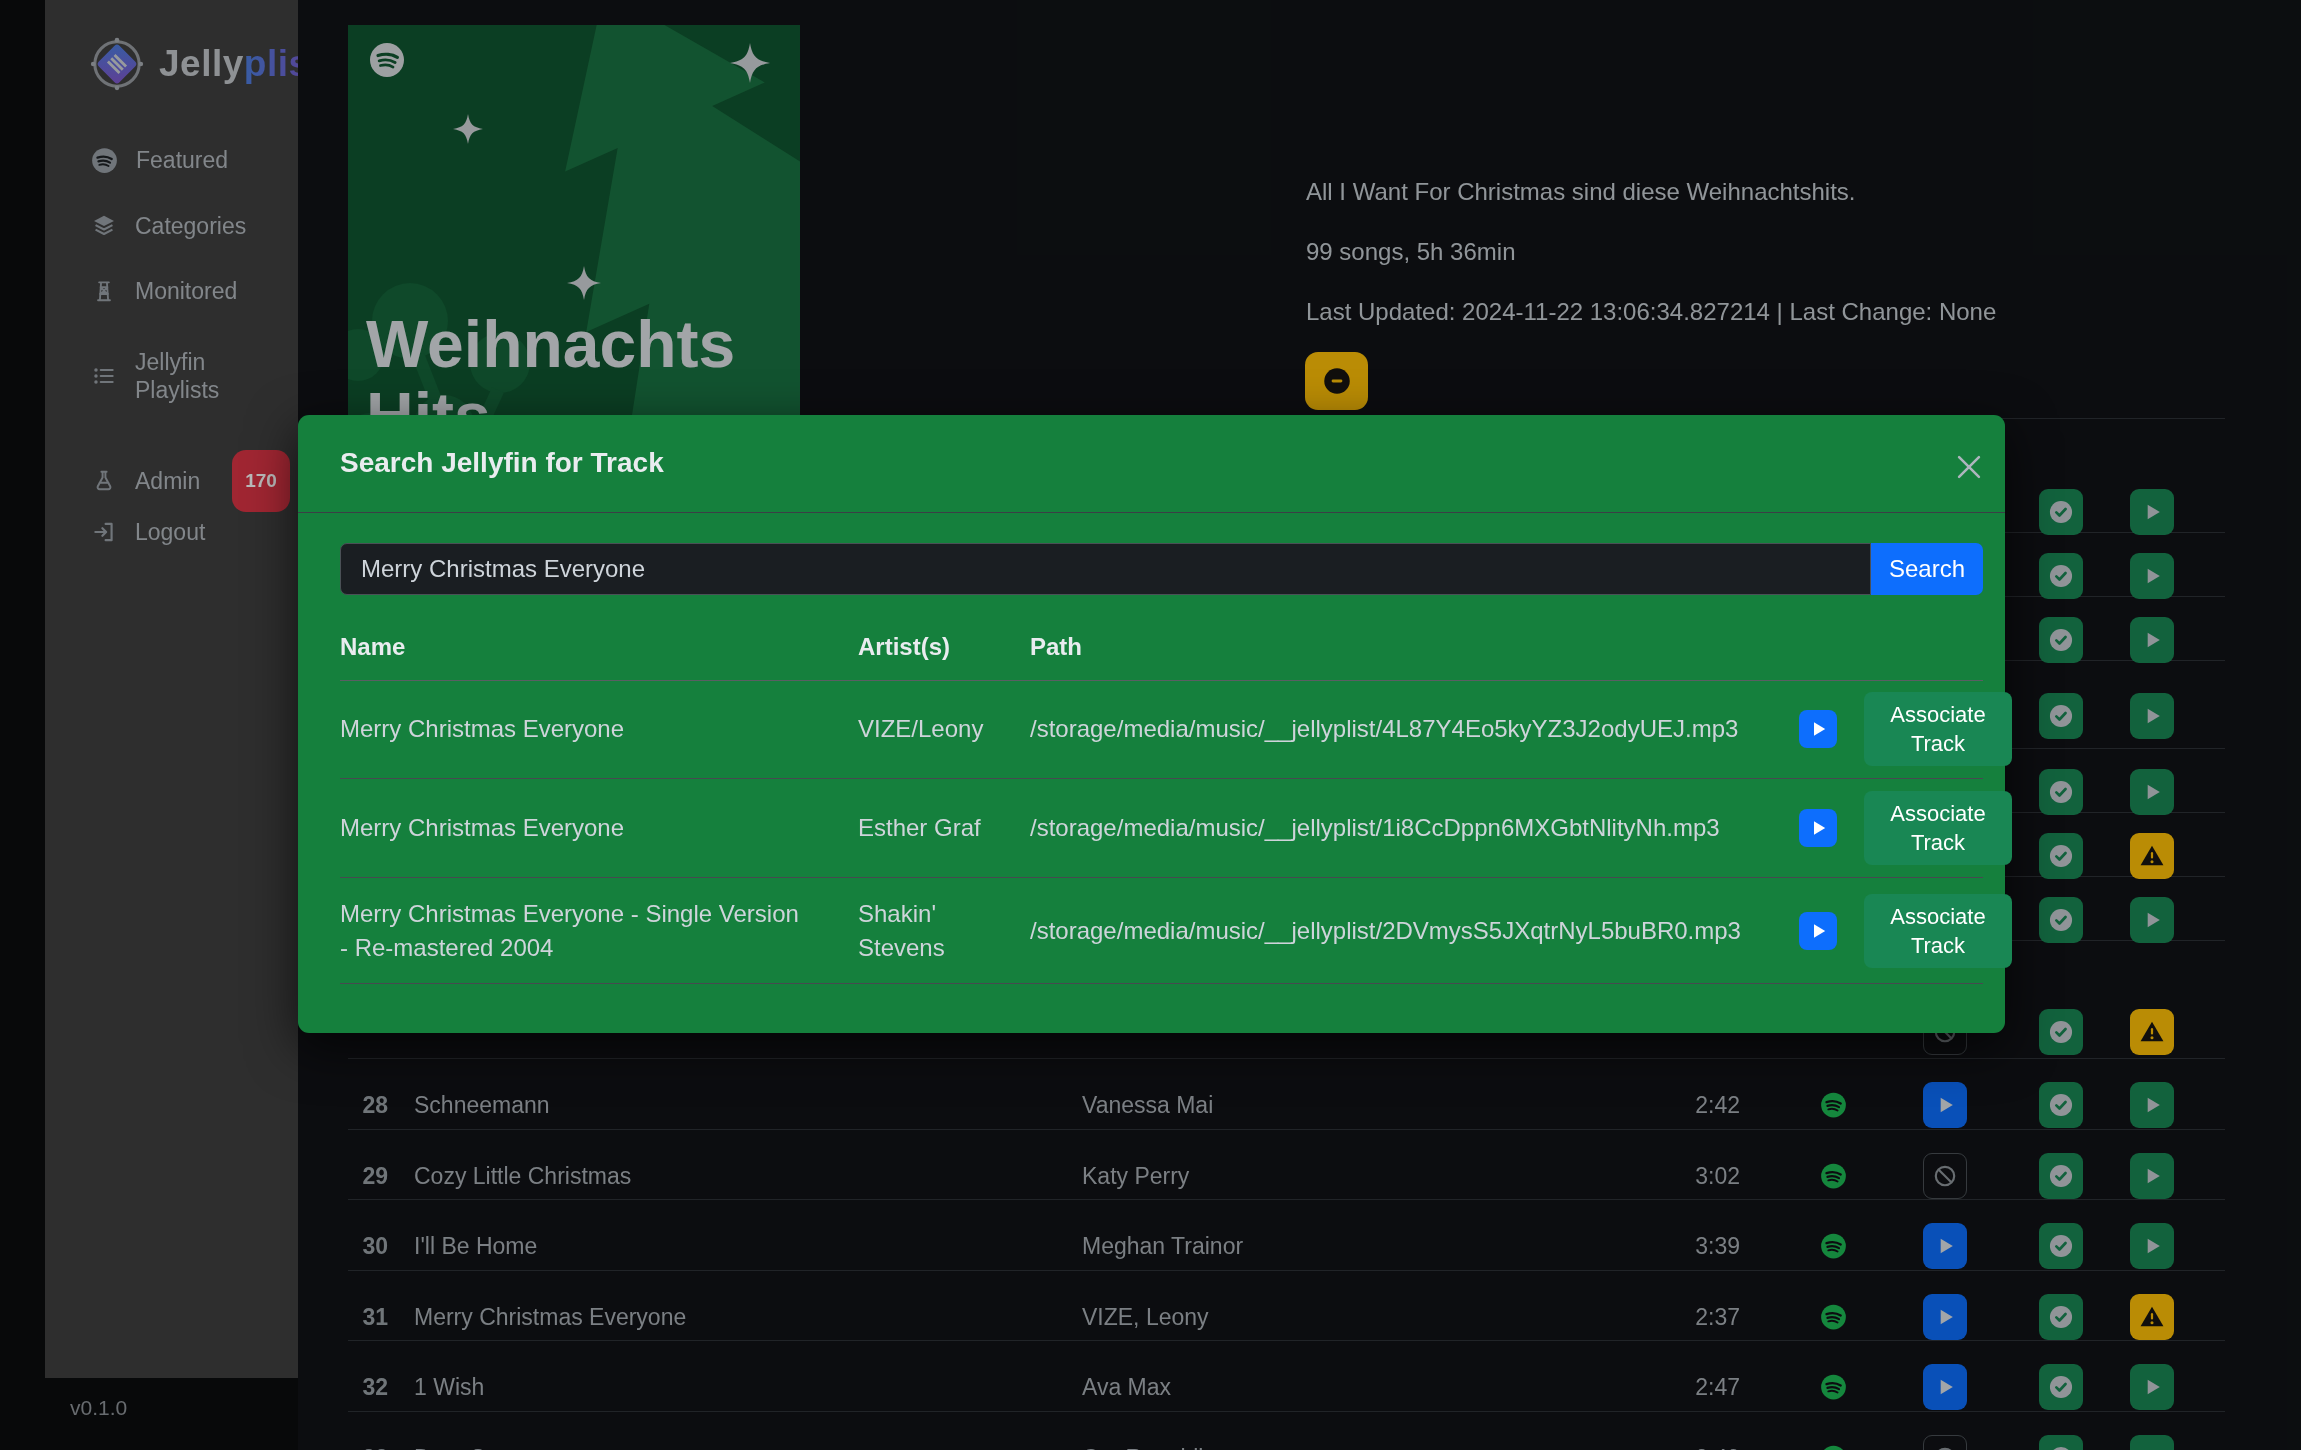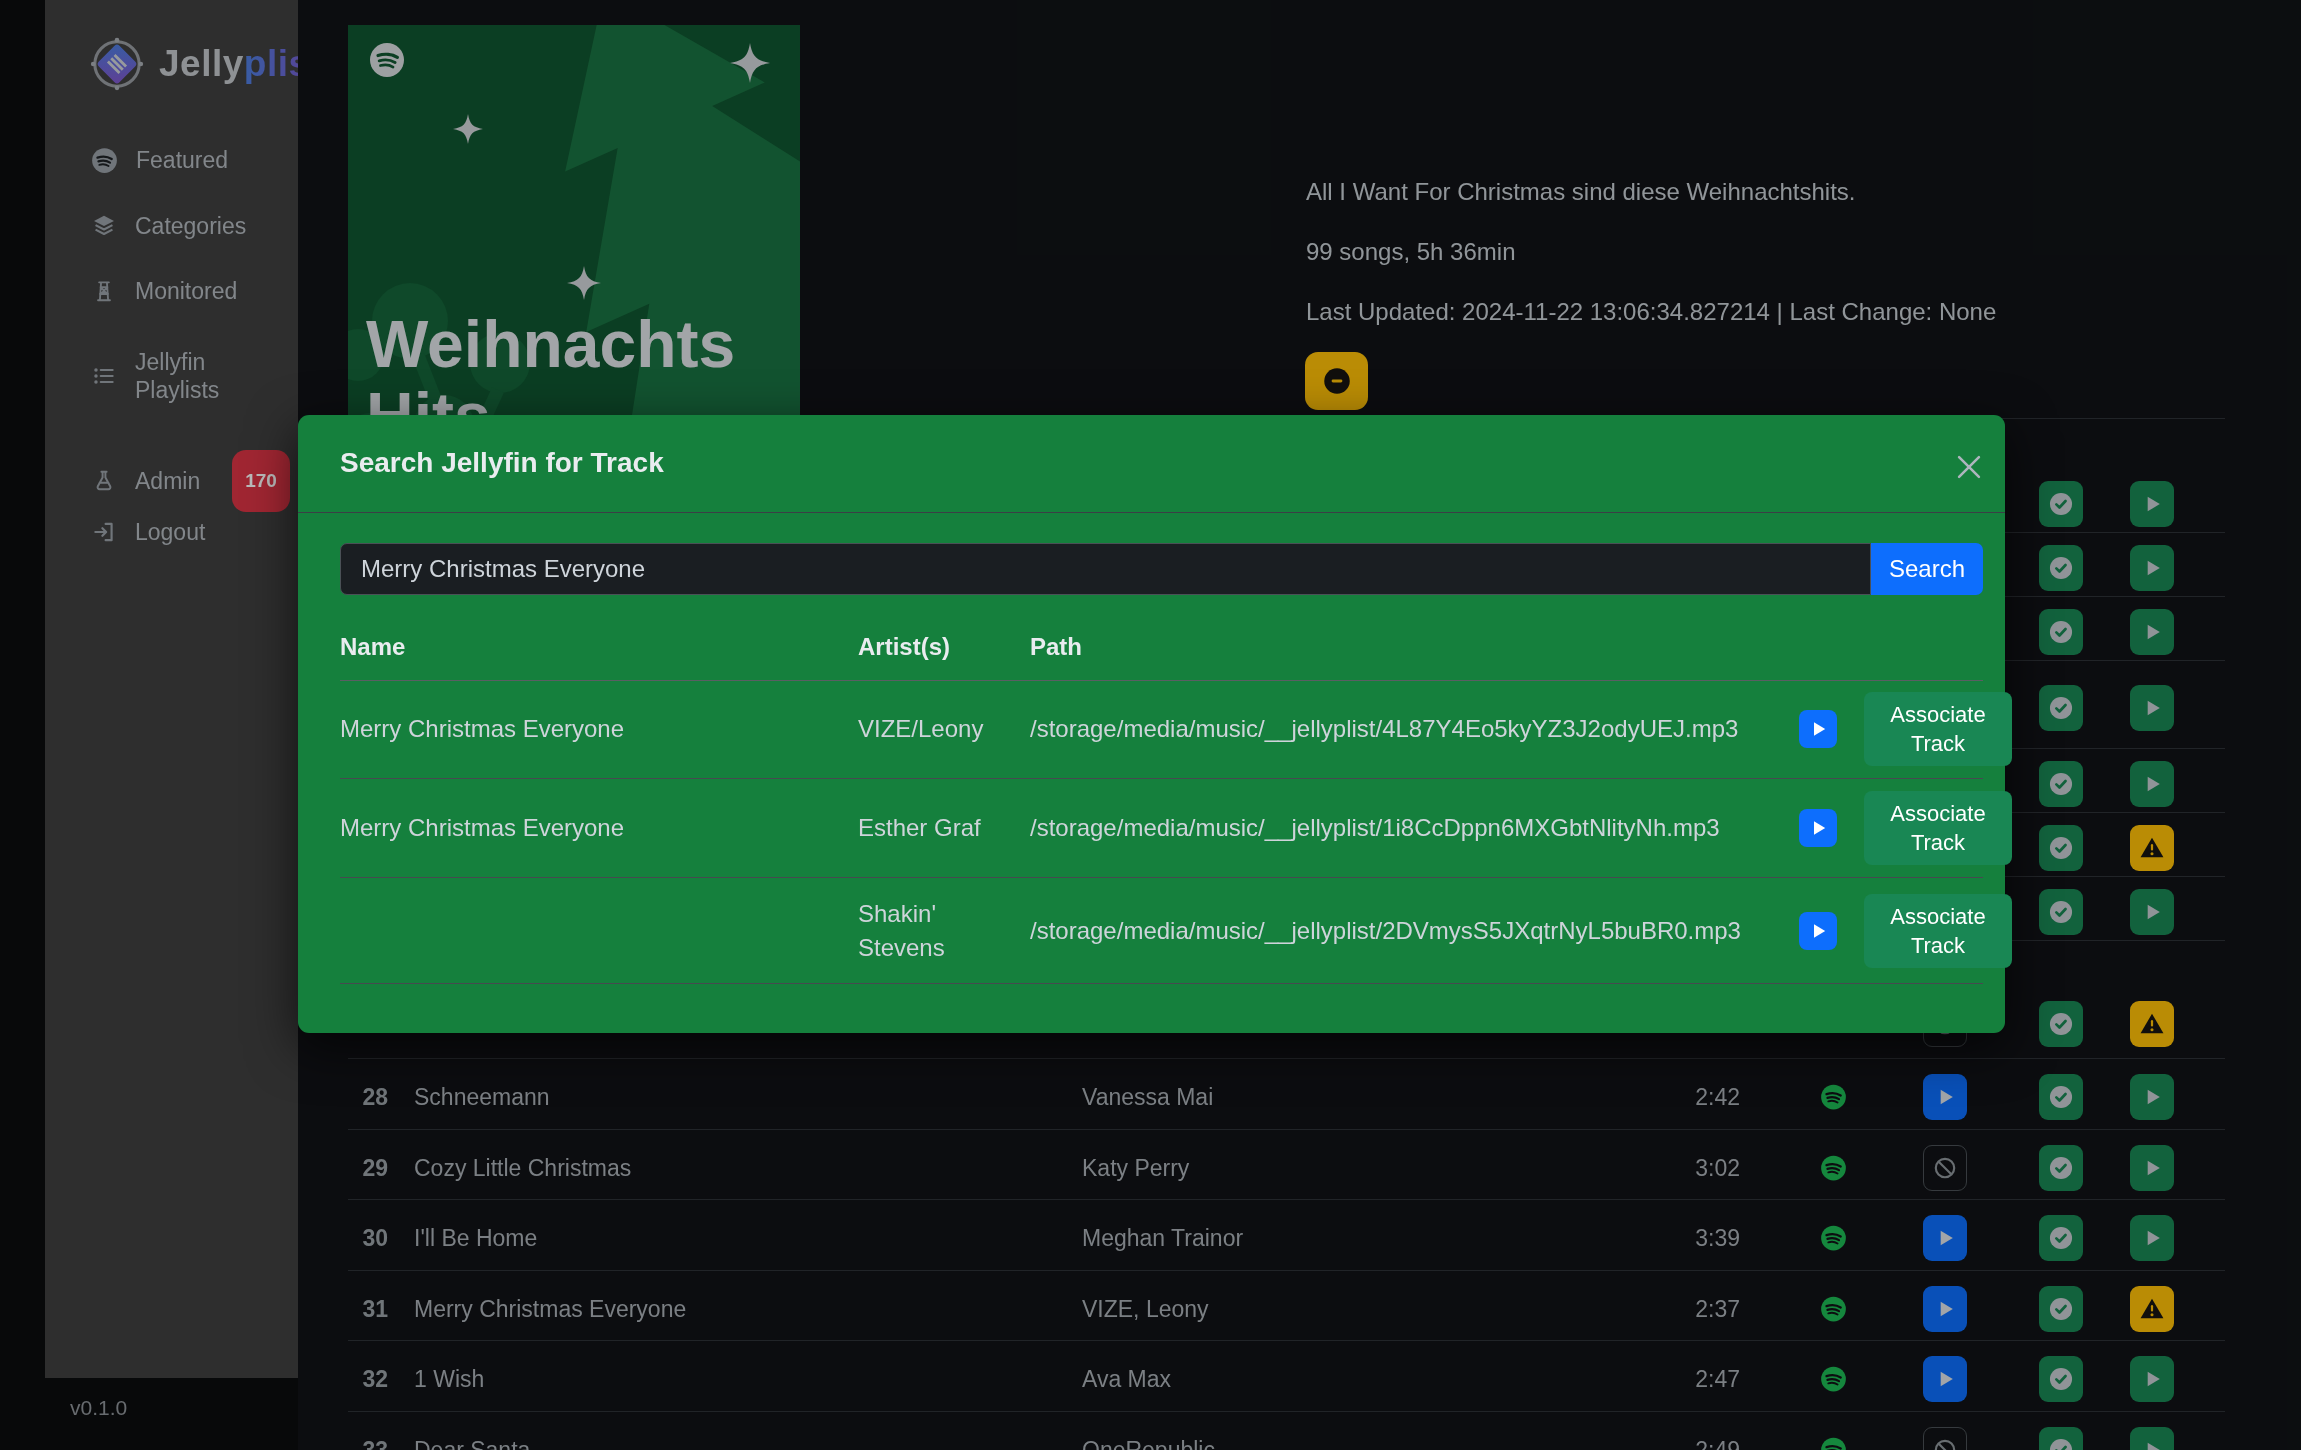--- a/index.html
+++ b/index.html
@@ -23,21 +23,21 @@
   
   .cover{position:absolute;left:50px;top:25px;width:452px;height:452px;overflow:hidden;}
   .pl-title{position:absolute;left:1008px;top:92px;font-size:55px;font-weight:600;color:#dfe3e7;}
   .pl-desc{position:absolute;left:1008px;top:178px;font-size:24px;color:#c6ccd2;}
   .pl-meta{position:absolute;left:1008px;top:238px;font-size:24px;color:#c6ccd2;}
   .pl-upd{position:absolute;left:1008px;top:298px;font-size:24px;color:#c6ccd2;}
   .btn-minus{position:absolute;left:1007px;top:352px;width:63px;height:58px;border:none;border-radius:13px;
              background:#ffc107;display:flex;align-items:center;justify-content:center;cursor:pointer;}
   
   .hr{position:absolute;left:50px;width:1877px;height:0;border-top:1px solid #2e3238;}
-  .bg-row{position:absolute;left:50px;width:1877px;height:78px;}
+  .bg-row{position:absolute;left:50px;width:1877px;height:78px;margin-top:8px;}
   .bg-row>*{position:absolute;top:50%;transform:translateY(-50%);}
   .c-num{left:0;width:40px;text-align:right;font-size:23px;font-weight:bold;color:#9aa1a7;}
   .c-title{left:66px;font-size:23px;color:#a9afb5;}
   .c-artist{left:734px;font-size:23px;color:#a9afb5;}
   .c-dur{left:1312px;width:80px;text-align:right;font-size:23px;color:#a9afb5;}
   .ic-sp{left:1472px;width:27px;height:27px;color:#1db954;--spbg:#111316;}
   .sq{width:44px;height:46px;border:none;border-radius:9px;display:flex;align-items:center;justify-content:center;cursor:pointer;padding:0;}
   .p-play{left:1575px;}.p-s1{left:1691px;}.p-s2{left:1782px;}
   .sq.blue{background:#0d6efd;color:#dfe3e6;}
   .sq.green{background:#198754;color:#c6cbd1;}
@@ -531,20 +531,21 @@
     <span class="cell path">/storage/media/music/__jellyplist/1i8CcDppn6MXGbtNlityNh.mp3</span>
     <button class="m-play">
         <svg width="24" height="24" viewBox="0 0 24 24">
           <use href="#i-play"></use>
         </svg>
       </button>
     <button class="m-assoc">Associate Track</button>
   </div>
   <div class="m-rhr" style="top:462px"></div>
   <div class="m-row" style="top:463px;height:105px">
+    <span class="cell name">Merry Christmas Everyone - Single Version - Re-mastered 2004</span>
     <span class="cell artist">Shakin' Stevens</span>
     <span class="cell path">/storage/media/music/__jellyplist/2DVmysS5JXqtrNyL5buBR0.mp3</span>
     <button class="m-play">
         <svg width="24" height="24" viewBox="0 0 24 24">
           <use href="#i-play"></use>
         </svg>
       </button>
     <button class="m-assoc">Associate Track</button>
   </div>
   <div class="m-rhr" style="top:568px"></div>

